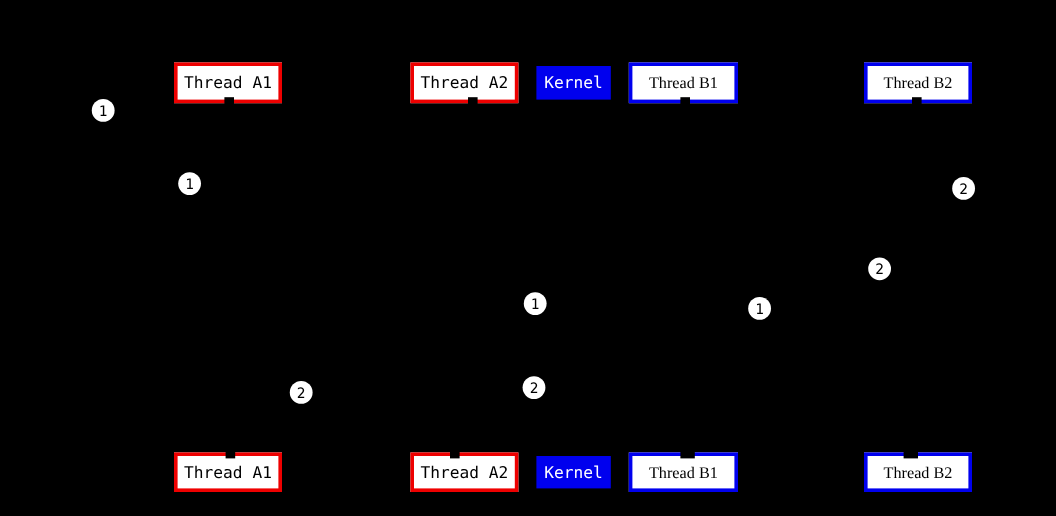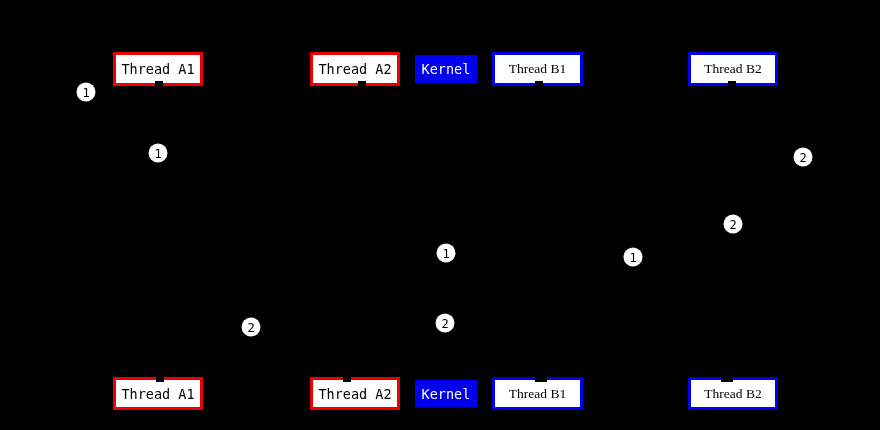--- a/index.html
+++ b/index.html
@@ -18,20 +18,21 @@
   .box {
     position: absolute;
     box-sizing: border-box;
     background: var(--node-fill, #fff);
     color: var(--node-text, #000);
     display: flex;
     align-items: center;
     justify-content: center;
     font-size: 13.5px;
     white-space: nowrap;
+    margin-left: 32px;
   }
   .box.red    { border: 3px solid var(--red, #ee0000); }
   .box.blue   { border: 3px solid var(--blue, #0000ee); font-family: Liberation Serif, serif; }
   .box.kernel { background: var(--blue, #0000ee); color: var(--kernel-text, #fff); border: none; }
   .notch {
     position: absolute;
     width: 8px;
     height: 6px;
     background: #000;
     display: block;

